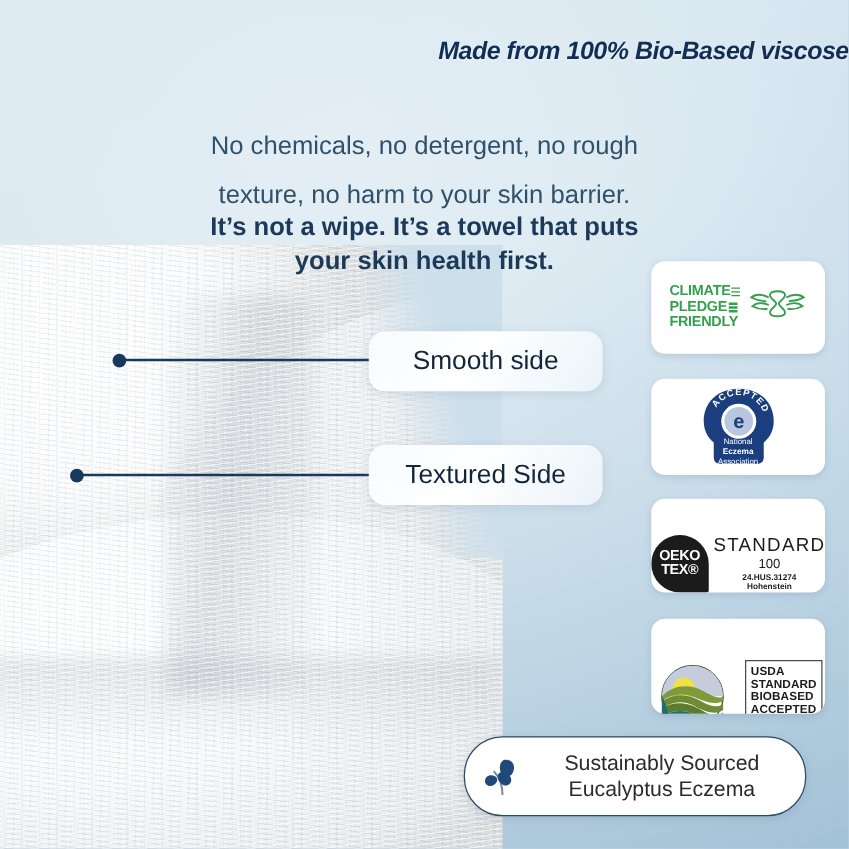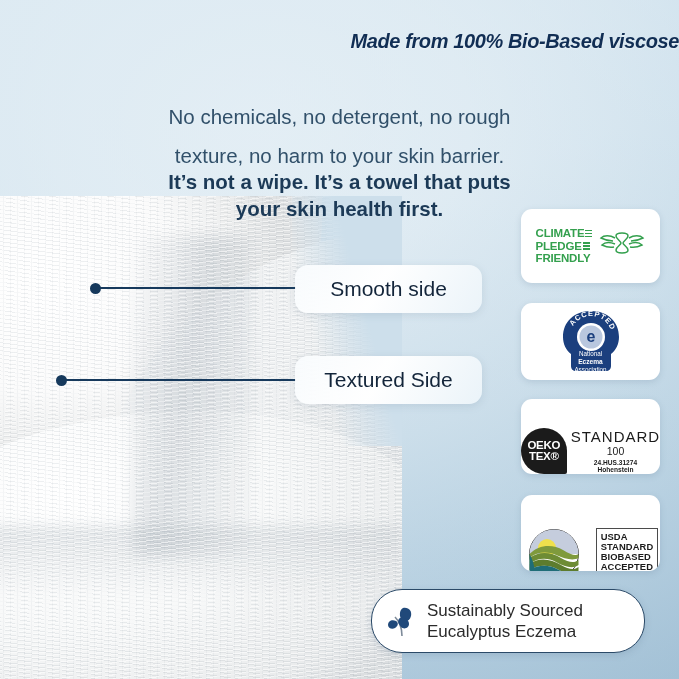--- a/index.html
+++ b/index.html
@@ -225,21 +225,21 @@
     line-height: 11.5px;
     letter-spacing: -0.3px;
   }
   .oeko-right { text-align: center; }
   .oeko-std { font-size: 15px; letter-spacing: 1px; color: #1b1b1b; font-weight: normal; }
   .oeko-100 { font-size: 10.5px; color: #1b1b1b; }
   .oeko-cert { font-size: 6.6px; color: #1b1b1b; margin-top: 2px; font-weight: bold; }
   .oeko-inst { font-size: 6.6px; color: #1b1b1b; font-weight: bold; }
   .oeko-url { font-size: 6.9px; color: #1b1b1b; font-weight: bold; text-align: center; }
 
-  .usda-wrap { display: flex; gap: 11px; padding: 0 5px; margin-top: 48px; }
+  .usda-wrap { display: flex; align-items: center; gap: 11px; padding: 0 5px; margin-top: 48px; }
   .usda-text {
     border: 1px solid #4b4b4b;
     padding: 3px 4px 2px 4px;
     text-align: left;
   }
   .usda-text div { font-size: 9.4px; font-weight: bold; color: #1b1b1b; line-height: 10.2px; letter-spacing: 0.1px; }
   .usda-sub { font-size: 5.8px !important; font-weight: bold; color: #2b2b2b; letter-spacing: 0px; margin-top: 1px; }
 
   
   #eucalyptus-pill {
@@ -258,20 +258,21 @@
   #eucalyptus-icon-circle {
     width: 50px; height: 50px;
     margin-left: 5px;
     border-radius: 50%;
     background: #fff;
     display: flex; align-items: center; justify-content: center;
     flex: 0 0 auto;
   }
   #eucalyptus-label {
     flex: 1;
+    text-align: center;
     font-size: 17px;
     line-height: 21px;
     color: #2b2b2b;
     padding-right: 12px;
   }
 </style>
 </head>
 <body>
 
 <div id="stage">

